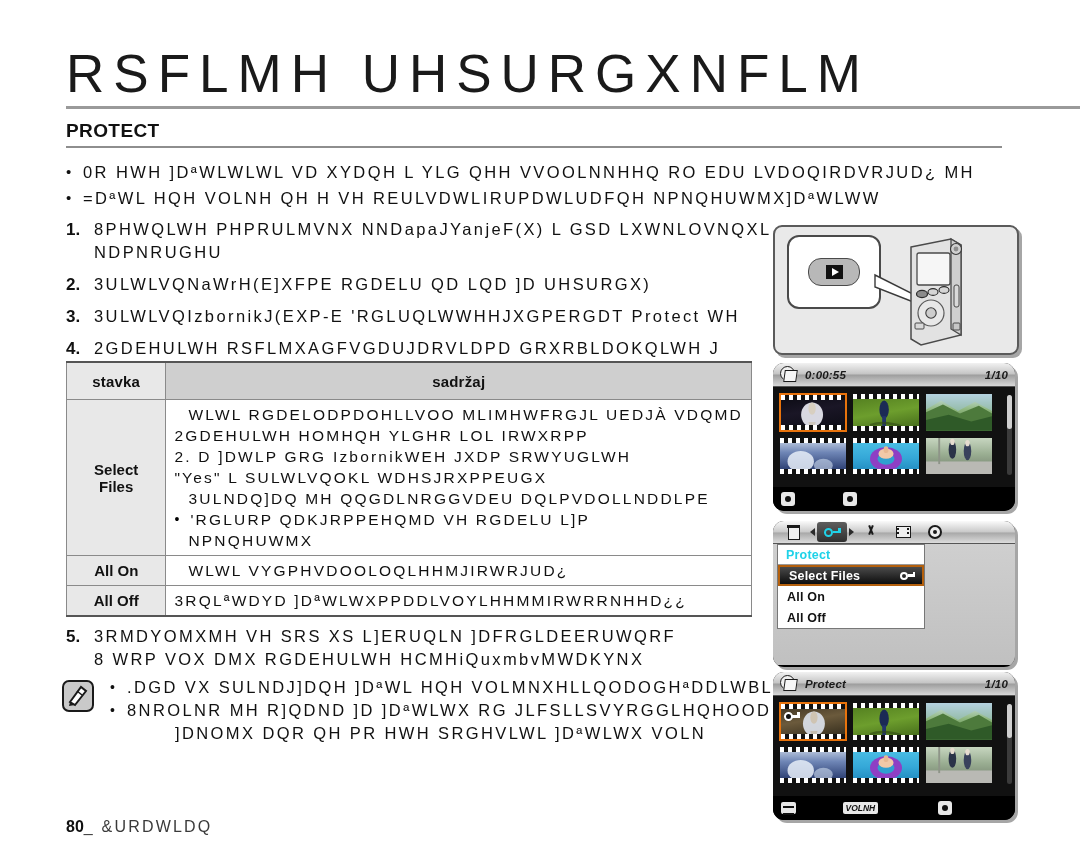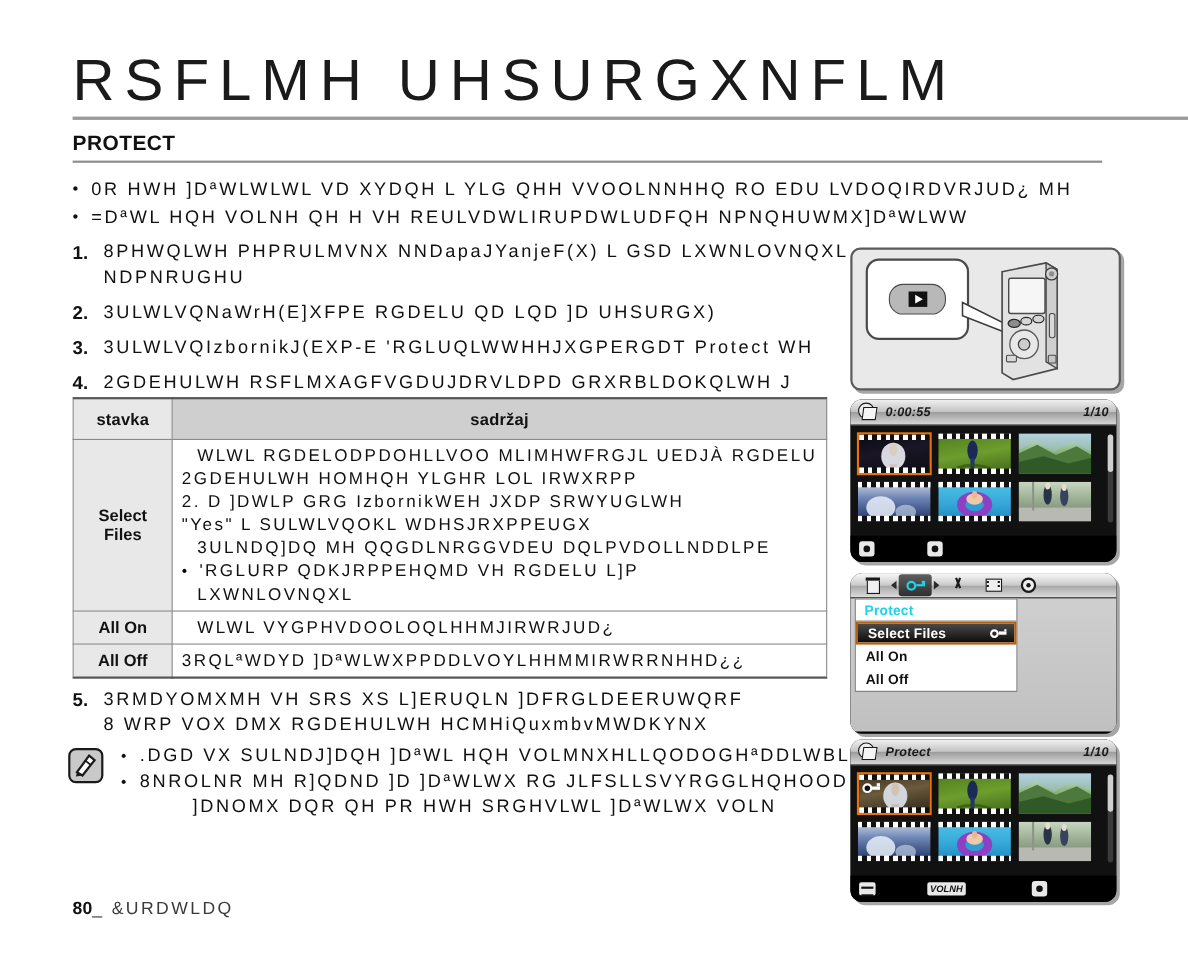--- a/index.html
+++ b/index.html
@@ -378,30 +378,30 @@
     <thead>
       <tr>
         <th class="col-item">stavka</th>
         <th>sadržaj</th>
       </tr>
     </thead>
     <tbody>
       <tr>
         <td class="col-item">Select Files</td>
         <td class="col-content">
-          <div class="cell-line indent">WLWL RGDELODPDOHLLVOO MLIMHWFRGJL UEDJÀ RGDELU</div>
+          <div class="cell-line indent">WLWL RGDELODPDOHLLVOO MLIMHWFRGJL UEDJÀ VDQMD</div>
           <div class="cell-line">2GDEHULWH HOMHQH YLGHR LOL IRWXRPP</div>
           <div class="cell-line">2. D ]DWLP GRG IzbornikWEH JXDP SRWYUGLWH</div>
           <div class="cell-line">"Yes" L SULWLVQOKL WDHSJRXPPEUGX</div>
           <div class="cell-line indent">3ULNDQ]DQ MH QQGDLNRGGVDEU DQLPVDOLLNDDLPE</div>
           <div class="cell-bullet">
             <div class="d">•</div>
             <div class="t cell-line">'RGLURP QDKJRPPEHQMD VH RGDELU L]P</div>
           </div>
-          <div class="cell-line indent">LXWNLOVNQXL</div>
+          <div class="cell-line indent">NPNQHUWMX</div>
         </td>
       </tr>
       <tr>
         <td class="col-item">All On</td>
         <td class="col-content">
           <div class="cell-line indent">WLWL VYGPHVDOOLOQLHHMJIRWRJUD¿</div>
         </td>
       </tr>
       <tr>
         <td class="col-item">All Off</td>

